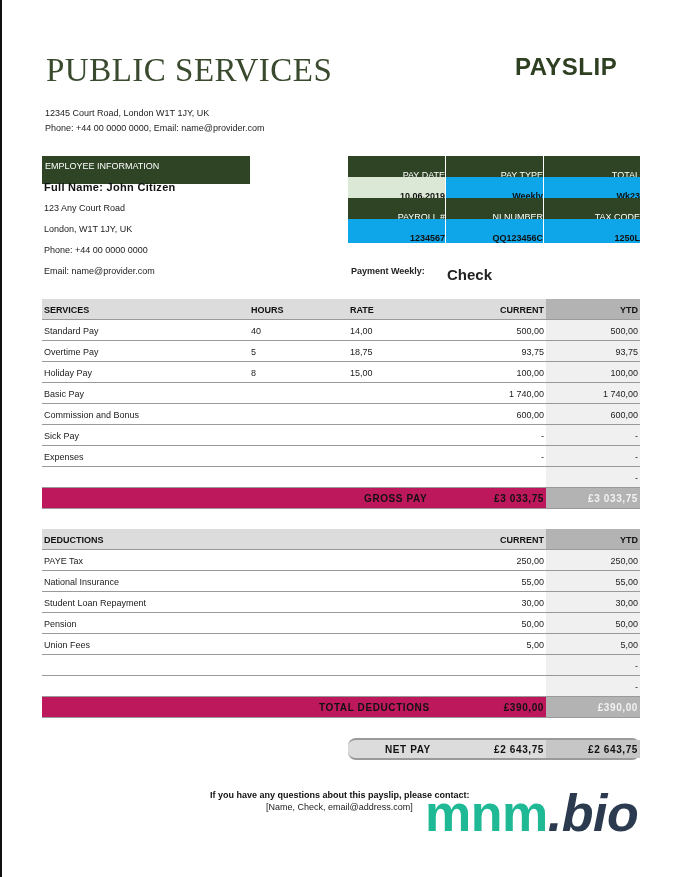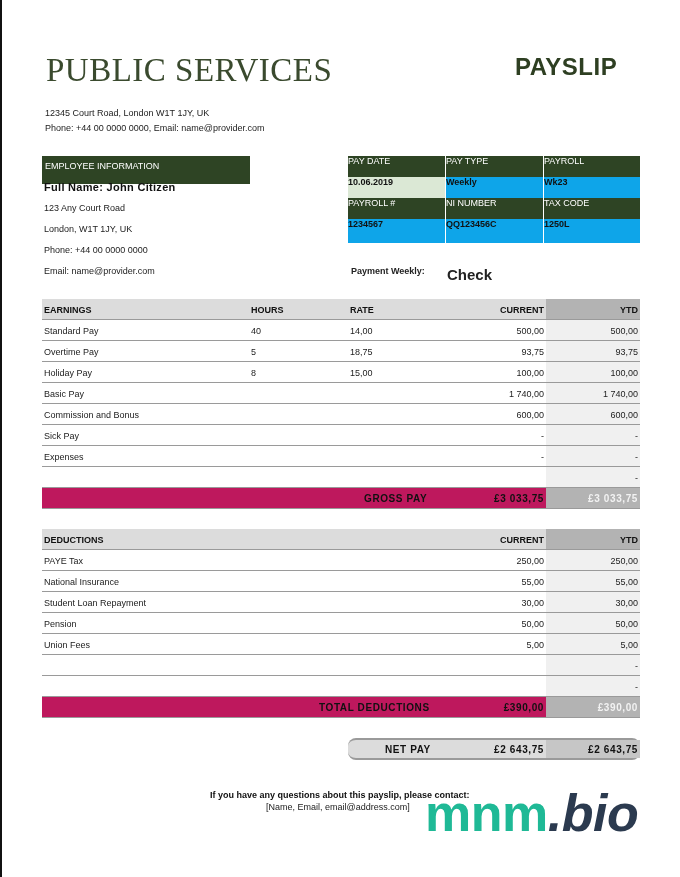--- a/index.html
+++ b/index.html
@@ -11,21 +11,21 @@
     .doc-title { position: absolute; left: 515px; top: 53px; font-family: "Liberation Sans", sans-serif; font-weight: bold; font-size: 24px; color: #2e3f22; letter-spacing: 0.5px; }
     .addr { position: absolute; left: 45px; font-size: 9px; color: #222; }
     .addr.l1 { top: 108px; }
     .addr.l2 { top: 123px; }
 
     .emp-head { position: absolute; left: 42px; top: 156px; width: 208px; height: 28px; background: #2e4424; color: #fff; font-size: 9px; padding: 5px 3px; }
     .emp-name { position: absolute; left: 44px; top: 181px; font-size: 11px; font-weight: bold; letter-spacing: 0.3px; }
     .emp-line { position: absolute; left: 44px; font-size: 9px; color: #222; }
 
     .info-grid { position: absolute; left: 348px; top: 156px; width: 292px; }
-    .info-cell { position: absolute; width: 97px; height: 24px; text-align: left; font-size: 9px; padding-top: 0; }
+    .info-cell { position: absolute; width: 97px; height: 24px; text-align: right; font-size: 9px; padding-top: 14px; }
     .info-cell.h { background: #2e4424; color: #fff; }
     .info-cell.v { background: #0ea5e9; font-weight: bold; color: #111; }
     .info-cell.v.green { background: #dbe8d5; }
 
     .pm-label { position: absolute; left: 351px; top: 266px; font-size: 9px; font-weight: bold; color: #222; }
     .pm-value { position: absolute; left: 447px; top: 266px; font-size: 15px; font-weight: bold; color: #222; }
 
     .tbl { position: absolute; left: 42px; width: 598px; }
     .row { position: relative; height: 21px; border-bottom: 1px solid #9a9a9a; font-size: 9px; color: #222; }
     .row.head { background: #dcdcdc; font-weight: bold; color: #111; }
@@ -67,39 +67,39 @@
 <div class="emp-head">EMPLOYEE INFORMATION</div>
 <div class="emp-name">Full Name: John Citizen</div>
 <div class="emp-line" style="top:203px">123 Any Court Road</div>
 <div class="emp-line" style="top:224px">London, W1T 1JY, UK</div>
 <div class="emp-line" style="top:245px">Phone: +44 00 0000 0000</div>
 <div class="emp-line" style="top:266px">Email: name@provider.com</div>
 
 <div class="info-grid">
   <div class="info-cell h" style="left:0;top:0">PAY DATE</div>
   <div class="info-cell h" style="left:98px;top:0">PAY TYPE</div>
-  <div class="info-cell h" style="left:196px;top:0;width:96px">PAYROLL</div>
+  <div class="info-cell h" style="left:196px;top:0;width:96px">TOTAL</div>
   <div class="info-cell v green" style="left:0;top:21px">10.06.2019</div>
   <div class="info-cell v" style="left:98px;top:21px">Weekly</div>
   <div class="info-cell v" style="left:196px;top:21px;width:96px">Wk23</div>
   <div class="info-cell h" style="left:0;top:42px">PAYROLL #</div>
   <div class="info-cell h" style="left:98px;top:42px">NI NUMBER</div>
   <div class="info-cell h" style="left:196px;top:42px;width:96px">TAX CODE</div>
   <div class="info-cell v" style="left:0;top:63px">1234567</div>
   <div class="info-cell v" style="left:98px;top:63px">QQ123456C</div>
   <div class="info-cell v" style="left:196px;top:63px;width:96px">1250L</div>
 </div>
 
 <div class="pm-label">Payment Weekly:</div>
 <div class="pm-value">Check</div>
 
 <div class="tbl" style="top:299px">
   <div class="row head">
     <div class="ytd-bg"></div>
-    <span class="c c-name">EARNINGS</span>
+    <span class="c c-name">SERVICES</span>
     <span class="c c-hours">HOURS</span>
     <span class="c c-rate">RATE</span>
     <span class="c c-cur">CURRENT</span>
     <span class="c c-ytd">YTD</span>
   </div>
   <div id="earnings-rows">
       <div class="row">
         <div class="ytd-bg"></div>
         <span class="c c-name">Standard Pay</span>
         <span class="c c-hours">40</span>
@@ -232,17 +232,17 @@
 </div>
 
 <div class="net">
   <div class="ytdbox"></div>
   <span class="c" style="left:37px">NET PAY</span>
   <span class="c" style="right:96px">£2 643,75</span>
   <span class="c" style="right:2px">£2 643,75</span>
 </div>
 
 <div class="footer1">If you have any questions about this payslip, please contact:</div>
-<div class="footer2">[Name, Email, email@address.com]</div>
+<div class="footer2">[Name, Check, email@address.com]</div>
 
 <div class="watermark">
   <span class="wm-a">mnm</span><span class="wm-b">.bio</span>
 </div>
 
 </body></html>

